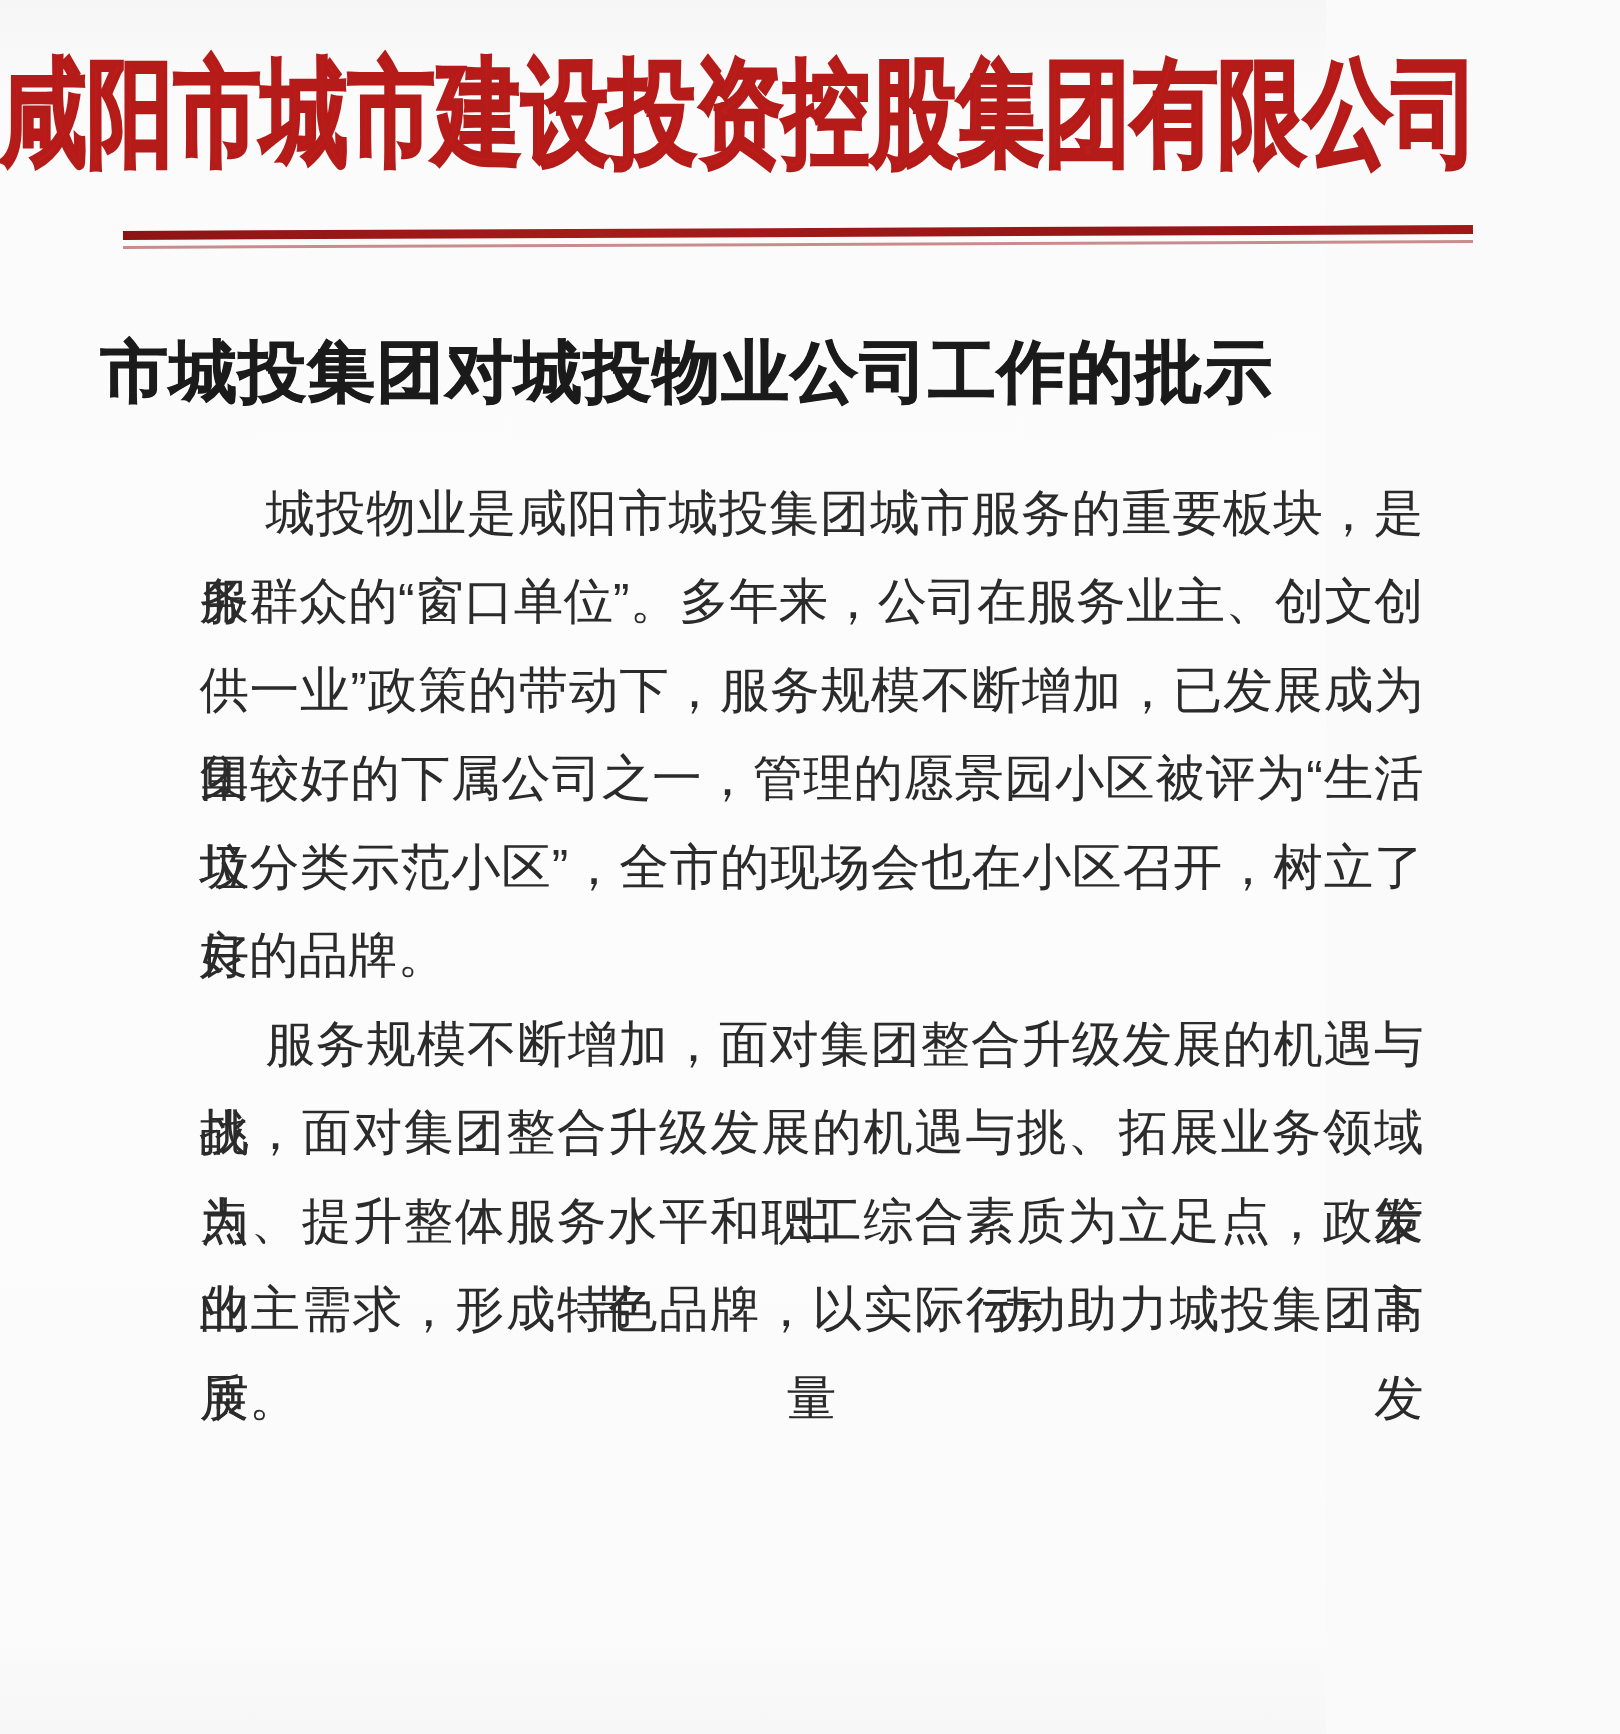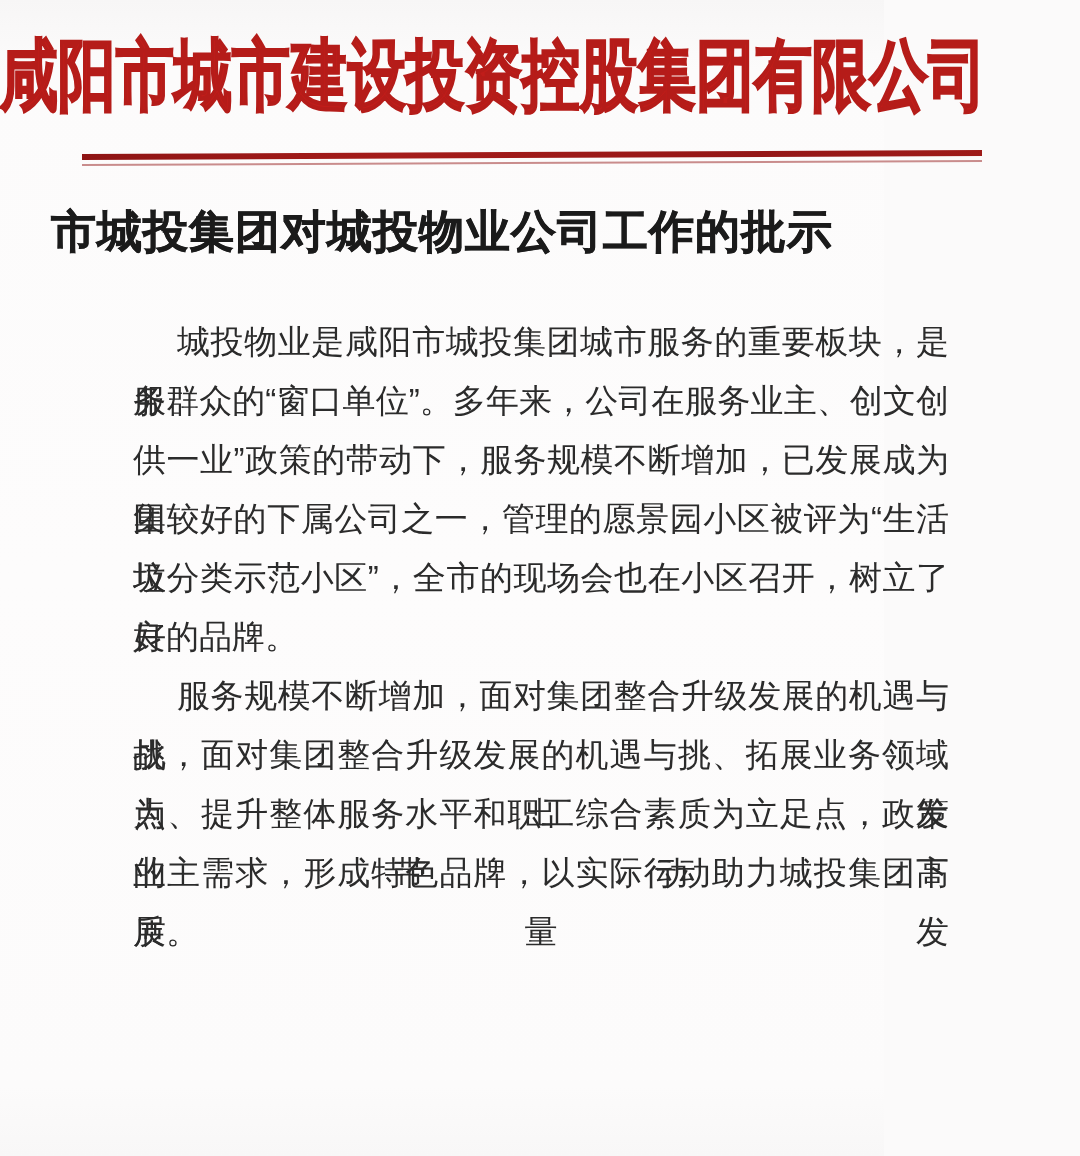--- a/index.html
+++ b/index.html
@@ -53,21 +53,21 @@
     height: 2px;
     margin-top: 4px;
     background: #c98c8c;
   }
   
   .doc-title {
     position: absolute;
     top: 202px;
     left: 0;
     width: 100%;
-    margin: 0;
+    margin: 16px;
     text-align: center;
     white-space: nowrap;
     font-family: "Liberation Sans", sans-serif;
     font-size: 45px;
     line-height: 60px;
     font-weight: bold;
     color: #1b1b1b;
     letter-spacing: 1px;
     -webkit-text-stroke: 0.6px #1b1b1b;
   }

